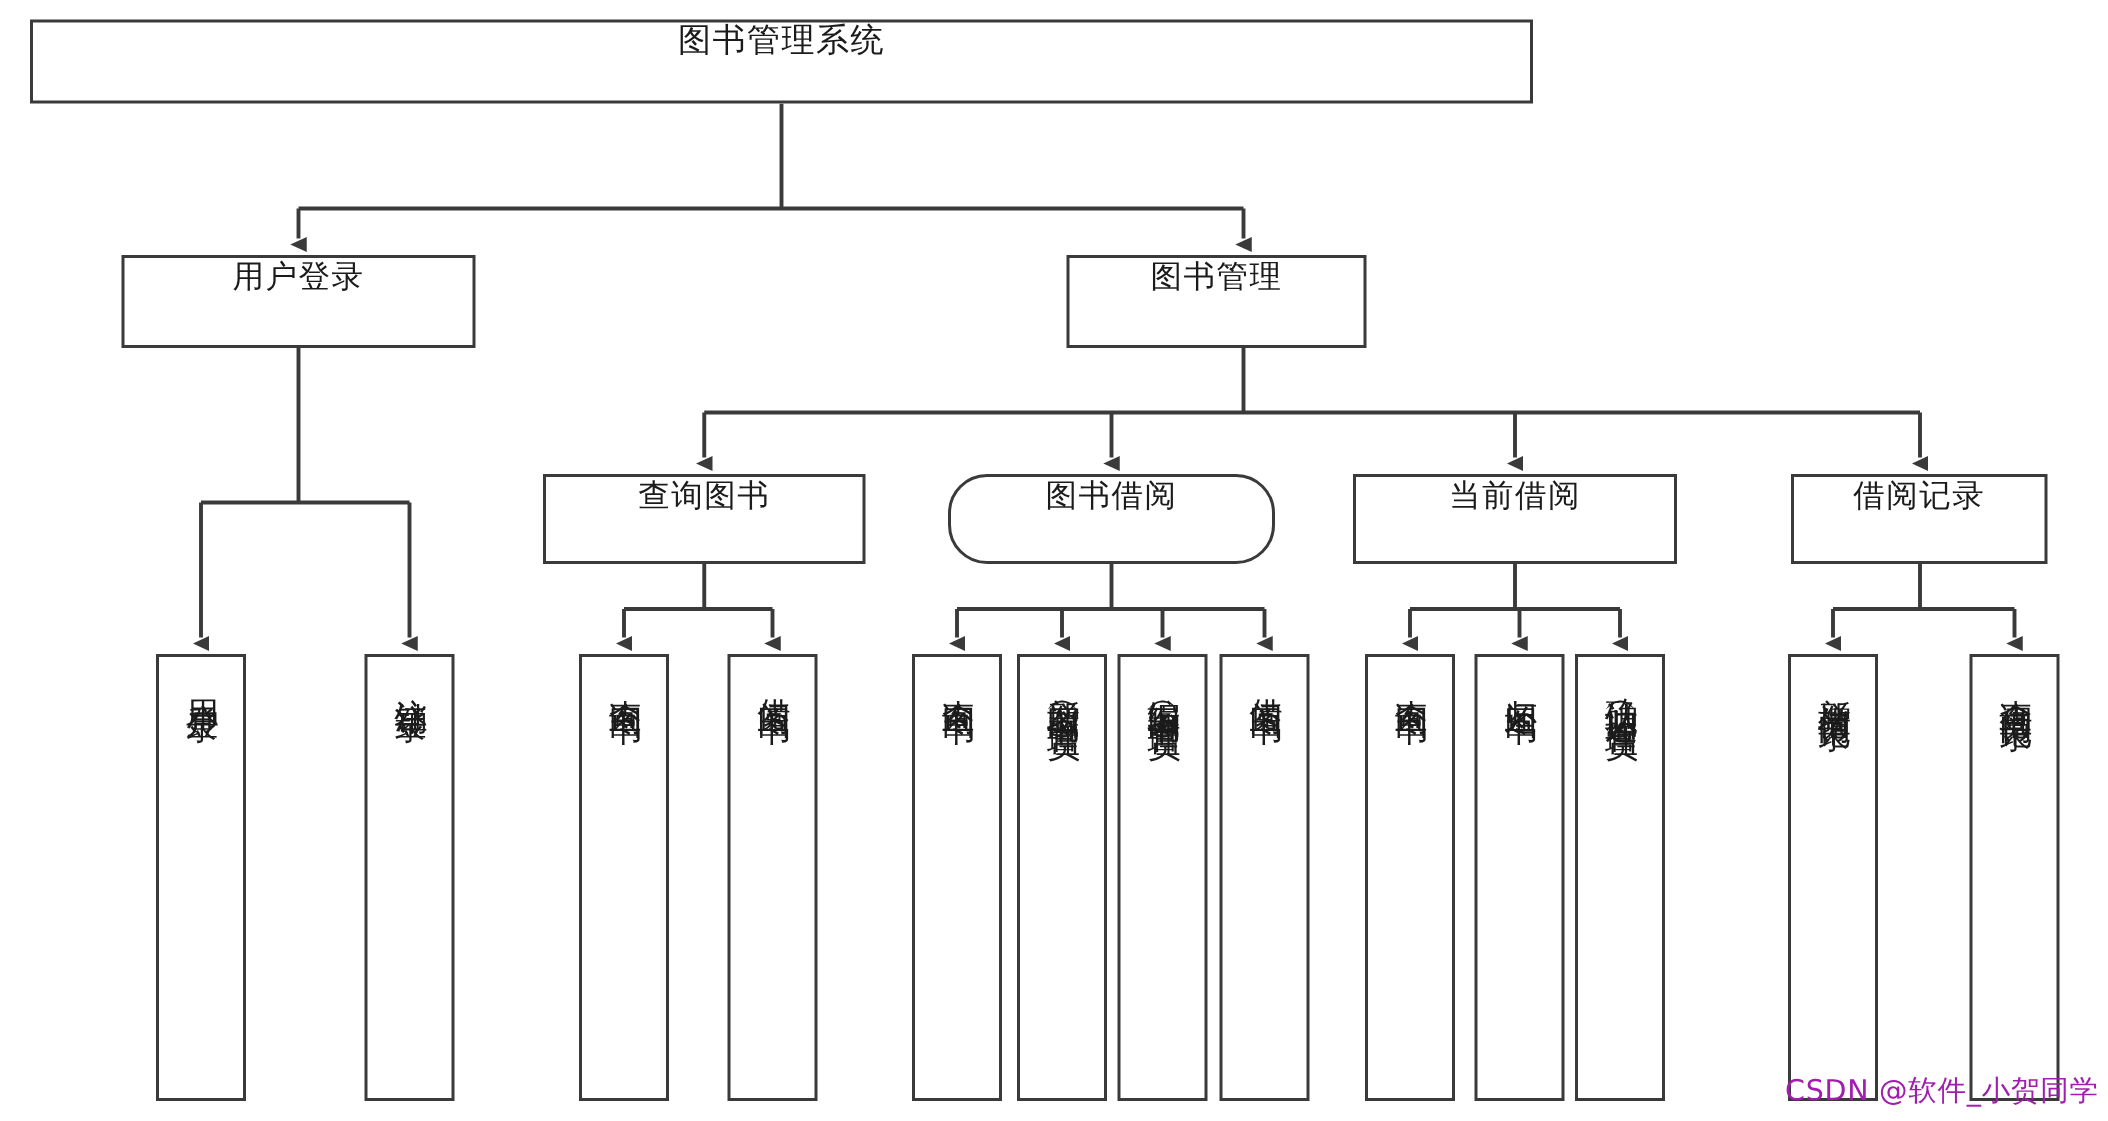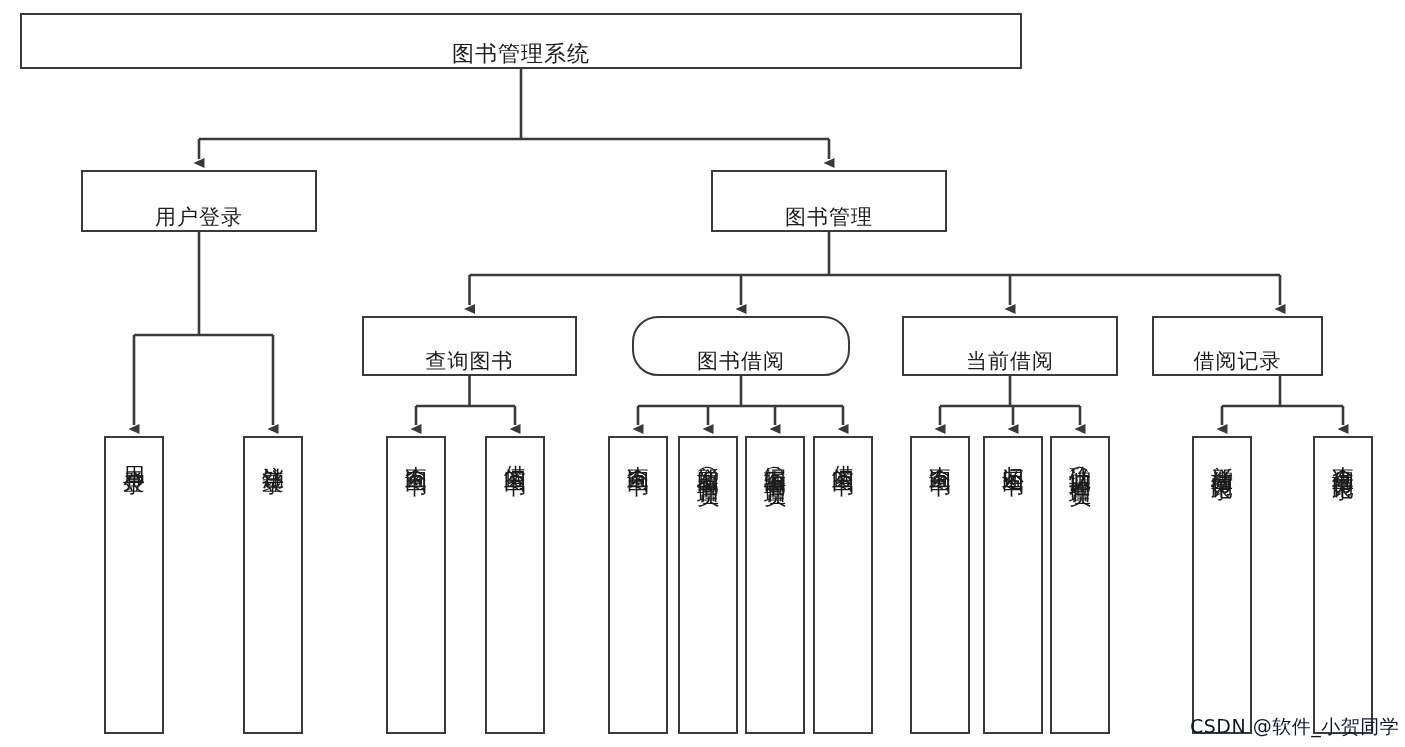--- a/index.html
+++ b/index.html
@@ -24,21 +24,21 @@
     width: 1405px;
     height: 747px;
     pointer-events: none;
   }
   .node {
     position: absolute;
     box-sizing: border-box;
     background: #ffffff;
     border: 2px solid #3a3a3a;
     display: flex;
-    align-items: flex-end;
+    align-items: flex-start;
     justify-content: center;
     color: #1b1b1b;
   }
   .node .label {
     text-align: center;
     line-height: 1.18;
   }
   .node.h .label {
     font-size: 21px;
     letter-spacing: 1px;
@@ -56,21 +56,21 @@
     writing-mode: vertical-rl;
     text-orientation: upright;
     font-size: 22px;
     letter-spacing: 3px;
     line-height: 1;
     white-space: nowrap;
   }
   .watermark {
     position: absolute;
     font-size: 19px;
-    color: #0f172a;
+    color: #a21caf;
     white-space: nowrap;
     letter-spacing: 0.5px;
   }
 </style>
 </head>
 <body>
 
 <div id="canvas">
 
   <svg class="wires" viewBox="0 0 1405 747">
@@ -116,33 +116,33 @@
       </g>
   </svg>
 
   <div id="nodes">
       <div class="node h root" style="left: 20px; top: 13px; width: 1002px; height: 56px;">
         <span class="label">图书管理系统</span>
       </div>
       <div class="node h" style="left: 81px; top: 170px; width: 236px; height: 62px;">
         <span class="label">用户登录</span>
       </div>
-      <div class="node h" style="left: 711px; top: 170px; width: 236px; height: 62px; font-family: Liberation Serif, serif;">
+      <div class="node h" style="left: 711px; top: 170px; width: 200px; height: 62px; font-family: Liberation Serif, serif;">
         <span class="label">图书管理</span>
       </div>
       <div class="node h" style="left: 362px; top: 316px; width: 215px; height: 60px;">
         <span class="label">查询图书</span>
       </div>
       <div class="node h" style="left: 632px; top: 316px; width: 218px; height: 60px; border-radius: 26px;">
         <span class="label">图书借阅</span>
       </div>
       <div class="node h" style="left: 902px; top: 316px; width: 216px; height: 60px;">
         <span class="label">当前借阅</span>
       </div>
-      <div class="node h" style="left: 1152px; top: 316px; width: 171px; height: 60px;">
+      <div class="node h" style="left: 1194px; top: 316px; width: 171px; height: 60px;">
         <span class="label">借阅记录</span>
       </div>
       <div class="node v" style="left: 104px; top: 436px; width: 60px; height: 298px;">
         <span class="label">用户登录</span>
       </div>
       <div class="node v" style="left: 243px; top: 436px; width: 60px; height: 298px;">
         <span class="label">注销登录</span>
       </div>
       <div class="node v" style="left: 386px; top: 436px; width: 60px; height: 298px;">
         <span class="label">查询图书</span>

